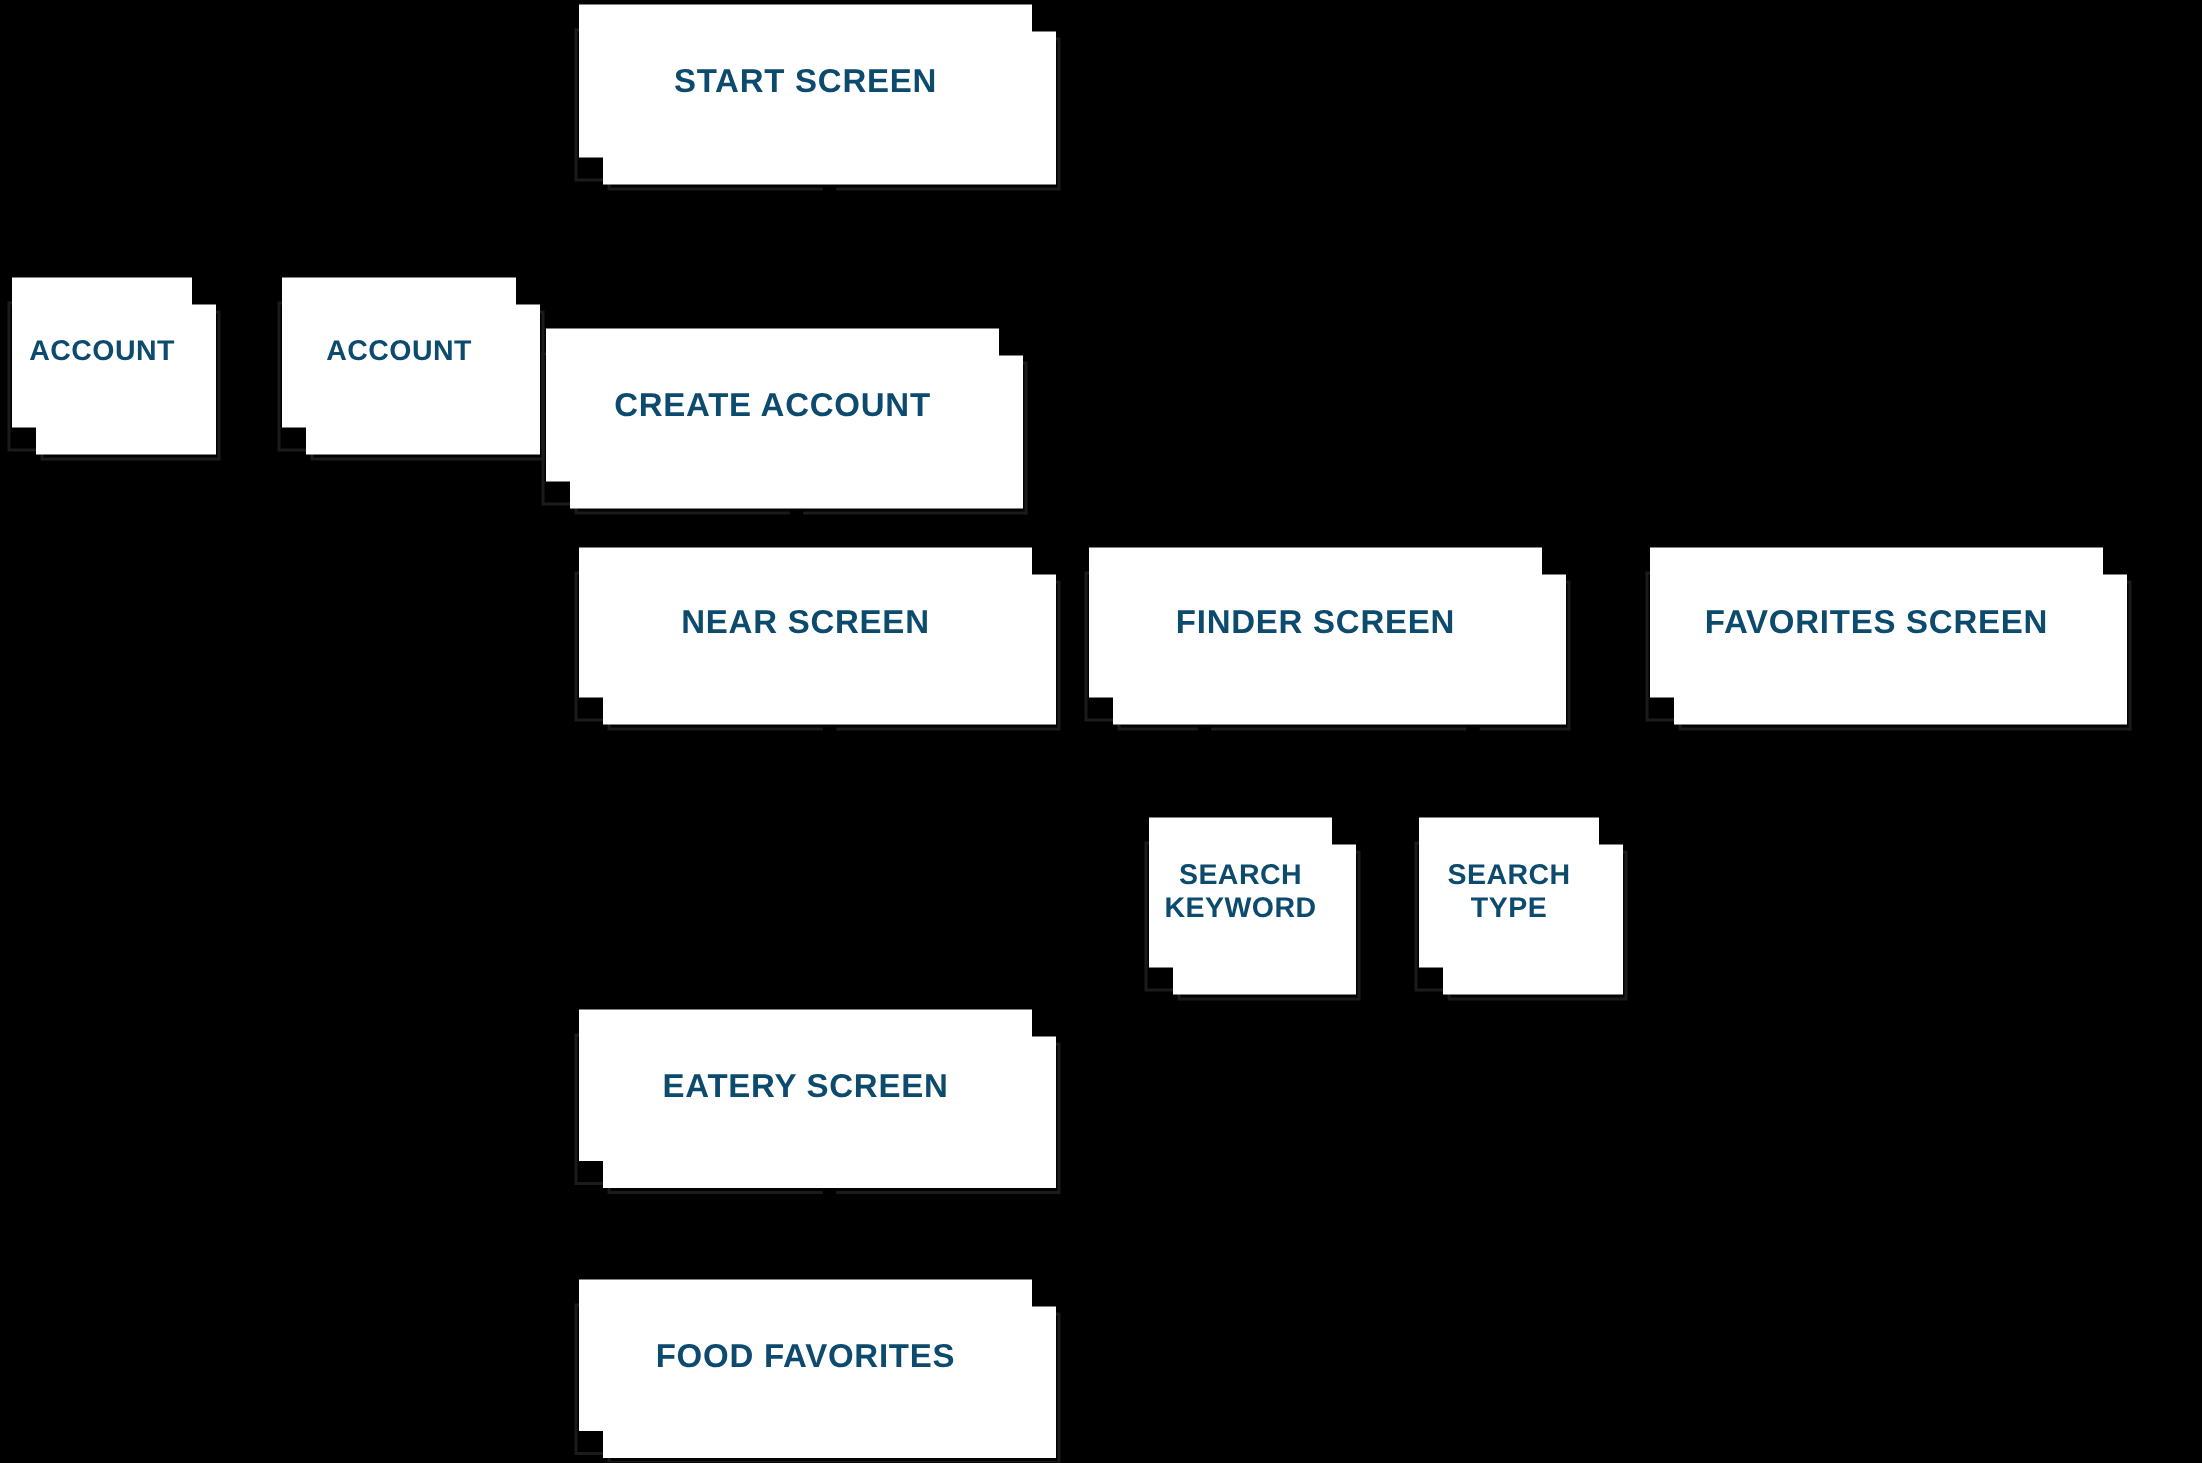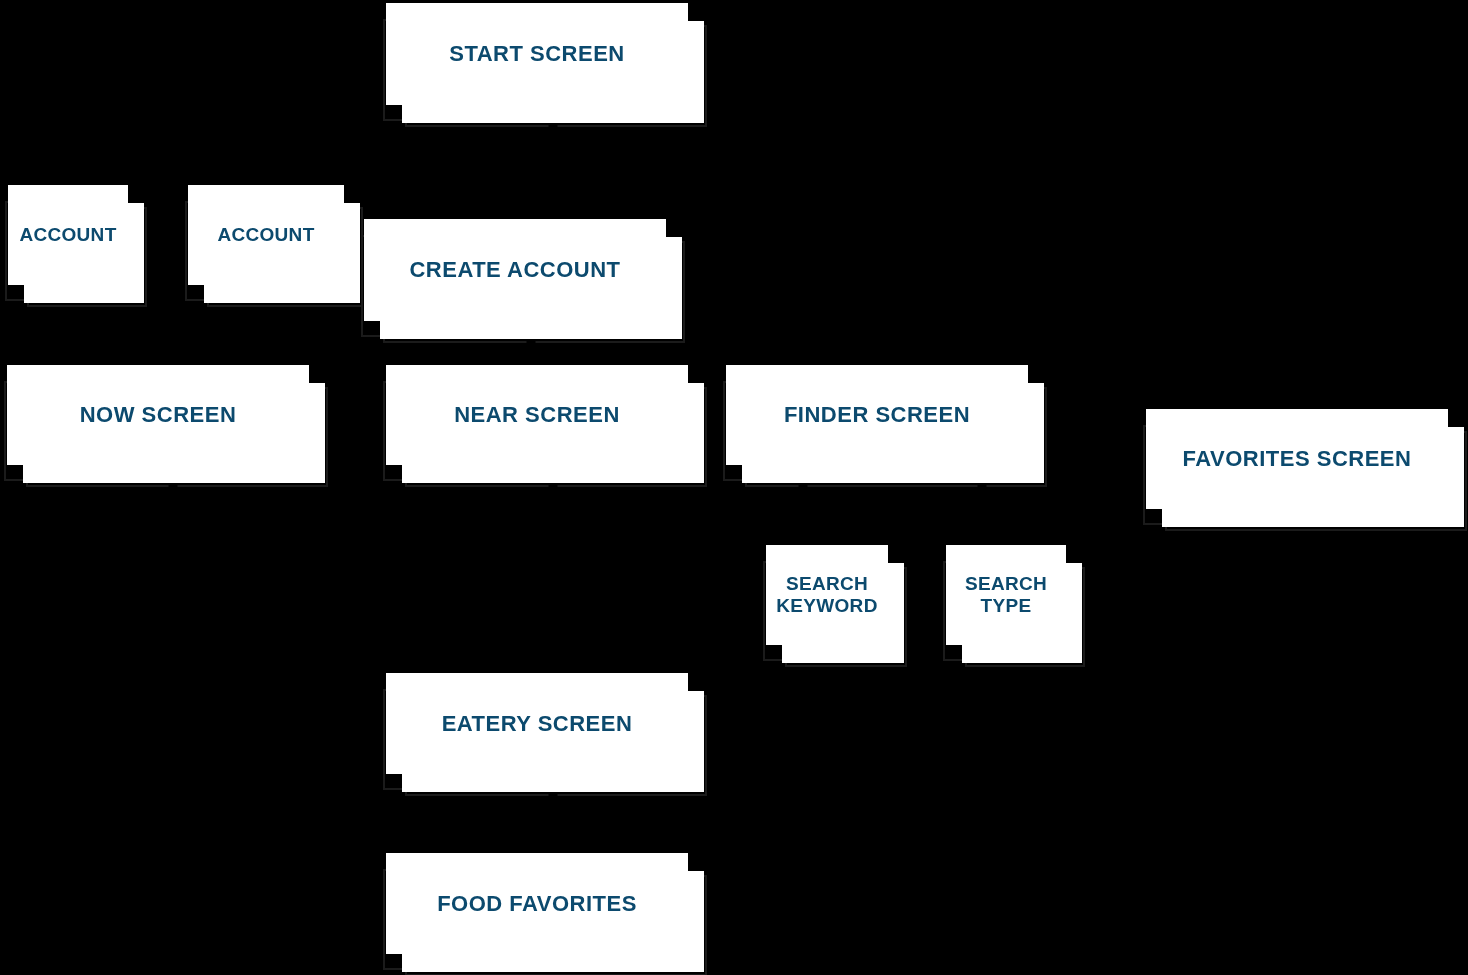--- a/index.html
+++ b/index.html
@@ -122,29 +122,20 @@
   <div class="node large" style="left: 364px; top: 185px; width: 302px; height: 102px; margin-top: 34px;">
     <div class="layer ghost-back"></div>
     <div class="layer ghost-front"></div>
     <div class="layer card-shadow"></div>
     <div class="layer card-main">
       <span class="node-label">CREATE ACCOUNT</span>
     </div>
   <div class="stub" style="left: 167px; top: 114px;"></div>
     </div>
 
-  <div class="node large" style="left: 7px; top: 365px; width: 302px; height: 100px;">
-    <div class="layer ghost-back"></div>
-    <div class="layer ghost-front"></div>
-    <div class="layer card-shadow"></div>
-    <div class="layer card-main">
-      <span class="node-label">NOW SCREEN</span>
-    </div>
-  <div class="stub" style="left: 166px; top: 112px;"></div>
-    </div>
 
   <div class="node large" style="left: 386px; top: 365px; width: 302px; height: 100px;">
     <div class="layer ghost-back"></div>
     <div class="layer ghost-front"></div>
     <div class="layer card-shadow"></div>
     <div class="layer card-main">
       <span class="node-label">NEAR SCREEN</span>
     </div>
   <div class="stub" style="left: 167px; top: 112px;"></div>
     </div>
@@ -153,21 +144,21 @@
     <div class="layer ghost-back"></div>
     <div class="layer ghost-front"></div>
     <div class="layer card-shadow"></div>
     <div class="layer card-main">
       <span class="node-label">FINDER SCREEN</span>
     </div>
   <div class="stub" style="left: 77px; top: 112px;"></div>
       <div class="stub" style="left: 256px; top: 112px;"></div>
     </div>
 
-  <div class="node large" style="left: 1146px; top: 365px; width: 302px; height: 100px; margin-top: 44px;">
+  <div class="node large" style="left: 1100px; top: 365px; width: 302px; height: 100px;">
     <div class="layer ghost-back"></div>
     <div class="layer ghost-front"></div>
     <div class="layer card-shadow"></div>
     <div class="layer card-main">
       <span class="node-label">FAVORITES SCREEN</span>
     </div>
   </div>
 
   <div class="node small" style="left: 766px; top: 545px; width: 122px; height: 100px;">
     <div class="layer ghost-back"></div>

